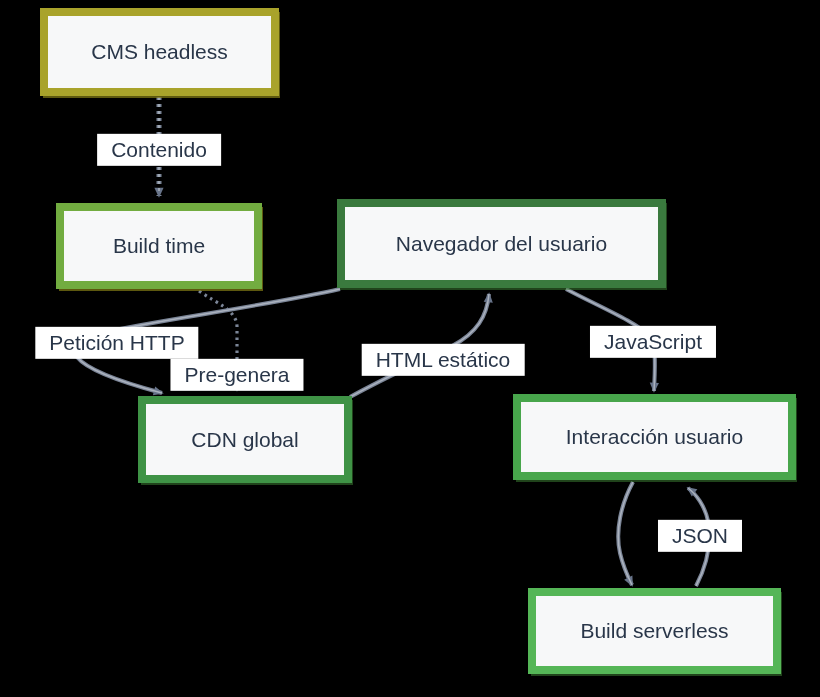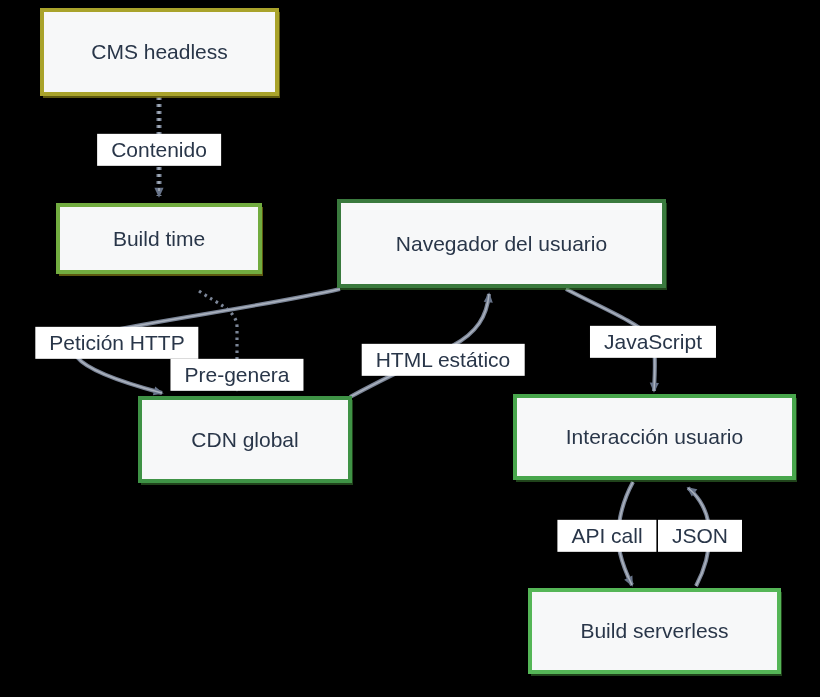--- a/index.html
+++ b/index.html
@@ -19,21 +19,21 @@
   .edges{position:absolute;left:0;top:0;}
   .edges path.line{fill:none;stroke:var(--edge);}
   .edges path.solid{stroke-width:4;}
   .edges path.dotted-thick{stroke-width:5;stroke-dasharray:3 4;}
   .edges path.dotted-thin{stroke-width:3.2;stroke-dasharray:2.5 4;}
   .edges path.sheen{fill:none;stroke:var(--edge-light);stroke-width:1.5;}
   .edges path.sheen.dotted-thick{stroke-width:1.5;stroke-dasharray:3 4;}
   .edges marker path{fill:var(--edge-dark);stroke:none;}
   .node{
     position:absolute;box-sizing:border-box;background:var(--node-fill);
-    border:4px solid #ef4444;display:flex;align-items:center;justify-content:center;
+    border:8px solid #ef4444;display:flex;align-items:center;justify-content:center;
     color:var(--node-text);font-size:21px;text-align:center;
   }
   .node.shadow-olive{box-shadow:2px 3px 0 -1px rgba(124,118,20,0.75);}
   .node.shadow-green{box-shadow:2px 3px 0 -1px rgba(58,122,50,0.55);}
   .edge-label{
     position:absolute;transform:translate(-50%,-50%);
     background:var(--label-bg);color:var(--node-text);
     font-size:21px;line-height:1.35;padding:2px 14px;white-space:nowrap;
   }
 </style>
@@ -67,21 +67,21 @@
     <path class="sheen" d="M 633 482 C 621 504 615 531 620 553 C 623 566 628 577 632 585"></path>
 
     <path class="line solid" d="M 696 586 C 706 567 712 544 708 521 C 705 506 696 494 688 488" marker-end="url(#arrow)"></path>
     <path class="sheen" d="M 696 586 C 706 567 712 544 708 521 C 705 506 696 494 688 488"></path>
   </svg>
 
   <div class="node shadow-olive" style="left: 40px; top: 8px; width: 239px; height: 88px; border-color: rgb(169, 163, 43);">
     <span>CMS headless</span>
   </div>
 
-  <div class="node shadow-olive" style="left: 56px; top: 203px; width: 206px; height: 71px; border-color: rgb(114, 172, 64);">
+  <div class="node shadow-olive" style="left: 56px; top: 203px; width: 206px; height: 86px; border-color: rgb(114, 172, 64);">
     <span>Build time</span>
   </div>
 
   <div class="node shadow-green" style="left: 337px; top: 199px; width: 329px; height: 89px; border-color: rgb(58, 122, 62);">
     <span>Navegador del usuario</span>
   </div>
 
   <div class="node shadow-green" style="left: 138px; top: 396px; width: 214px; height: 87px; border-color: rgb(63, 147, 70);">
     <span>CDN global</span>
   </div>
@@ -92,16 +92,15 @@
 
   <div class="node shadow-green" style="left: 528px; top: 588px; width: 253px; height: 86px; border-color: rgb(85, 182, 87);">
     <span>Build serverless</span>
   </div>
 
   <div class="edge-label" style="left:159px;top:150px;">Contenido</div>
   <div class="edge-label" style="left:81px;top:343px;margin-left:36px;">Petición HTTP</div>
   <div class="edge-label" style="left:237px;top:343px;margin-top:32px;">Pre-genera</div>
   <div class="edge-label" style="left:653px;top:342px;">JavaScript</div>
   <div class="edge-label" style="left:443px;top:360px;">HTML estático</div>
-  <div class="edge-label" style="left:607px;top:536px;">API call</div>
   <div class="edge-label" style="left:700px;top:536px;">JSON</div>
 
 </div>
 
 </body></html>

